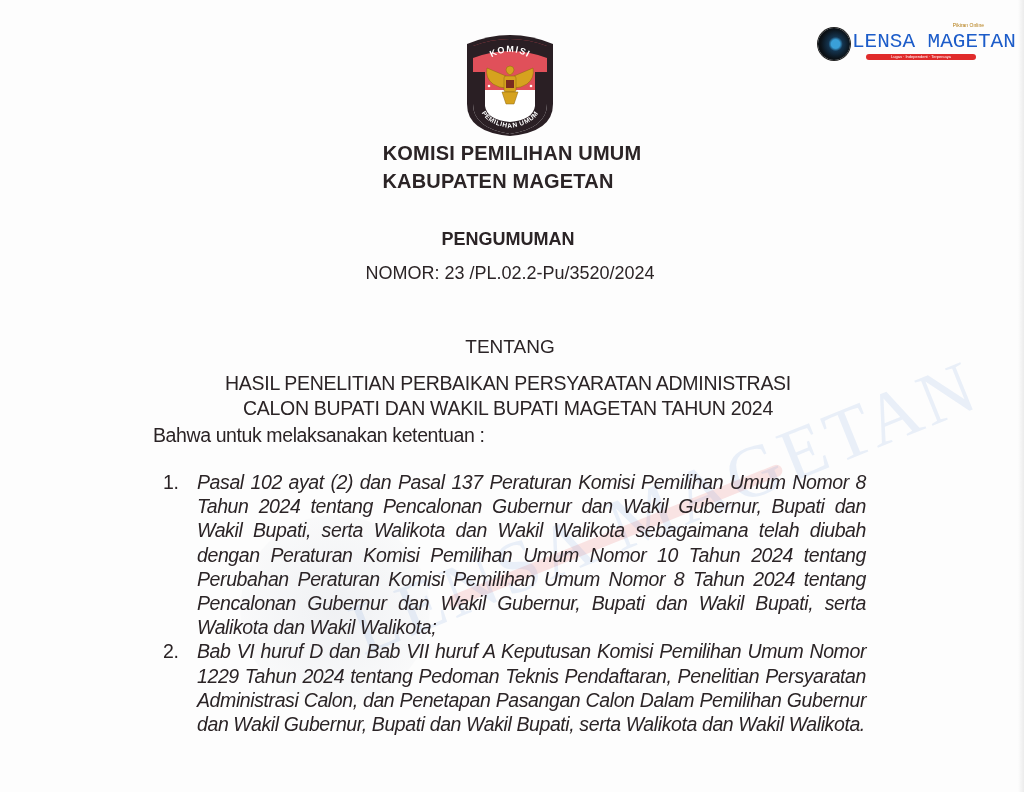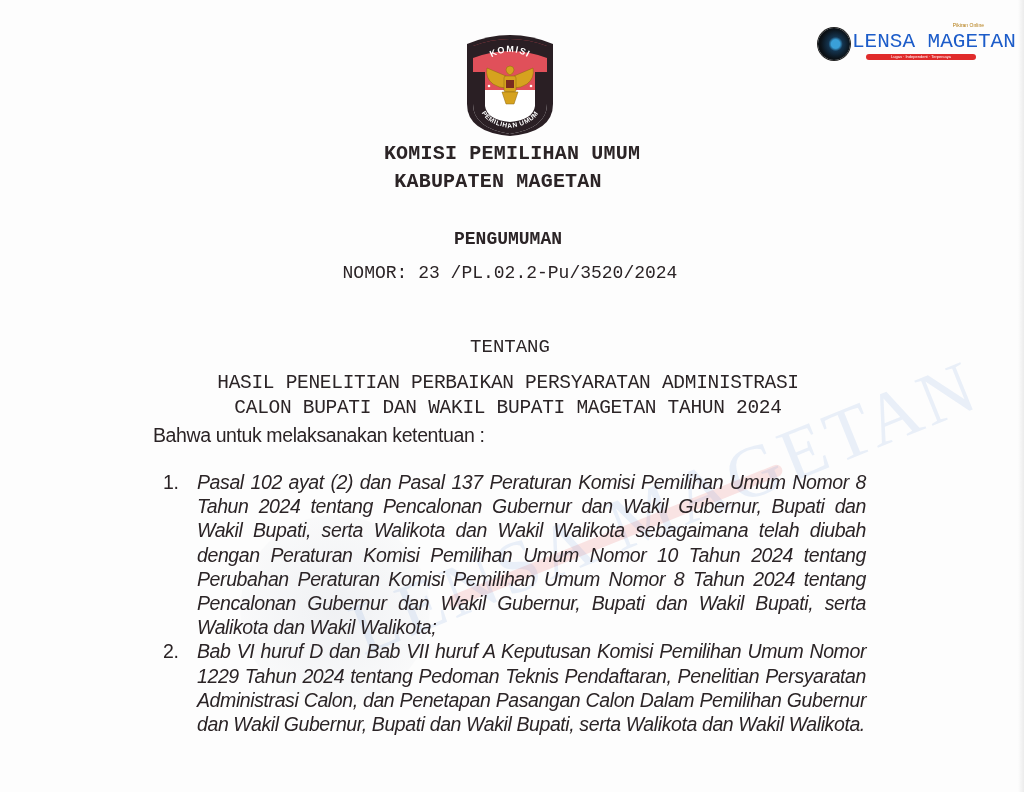--- a/index.html
+++ b/index.html
@@ -112,21 +112,20 @@
       transform: rotate(-22deg);
       border-radius: 6px;
     }
 
     
     .center {
       position: absolute;
       left: 0; width: 1024px;
       text-align: center;
       white-space: nowrap;
-      font-family: Liberation Mono, monospace;
     }
     .h-org {
       font-weight: bold;
       font-size: 20px;
       color: #2b2426;
       letter-spacing: 0.2px;
     }
     .h-org1 { top: 142px; left: 0px; }
     .h-org2 { top: 170px; left: -14px; }
     .h-peng {

